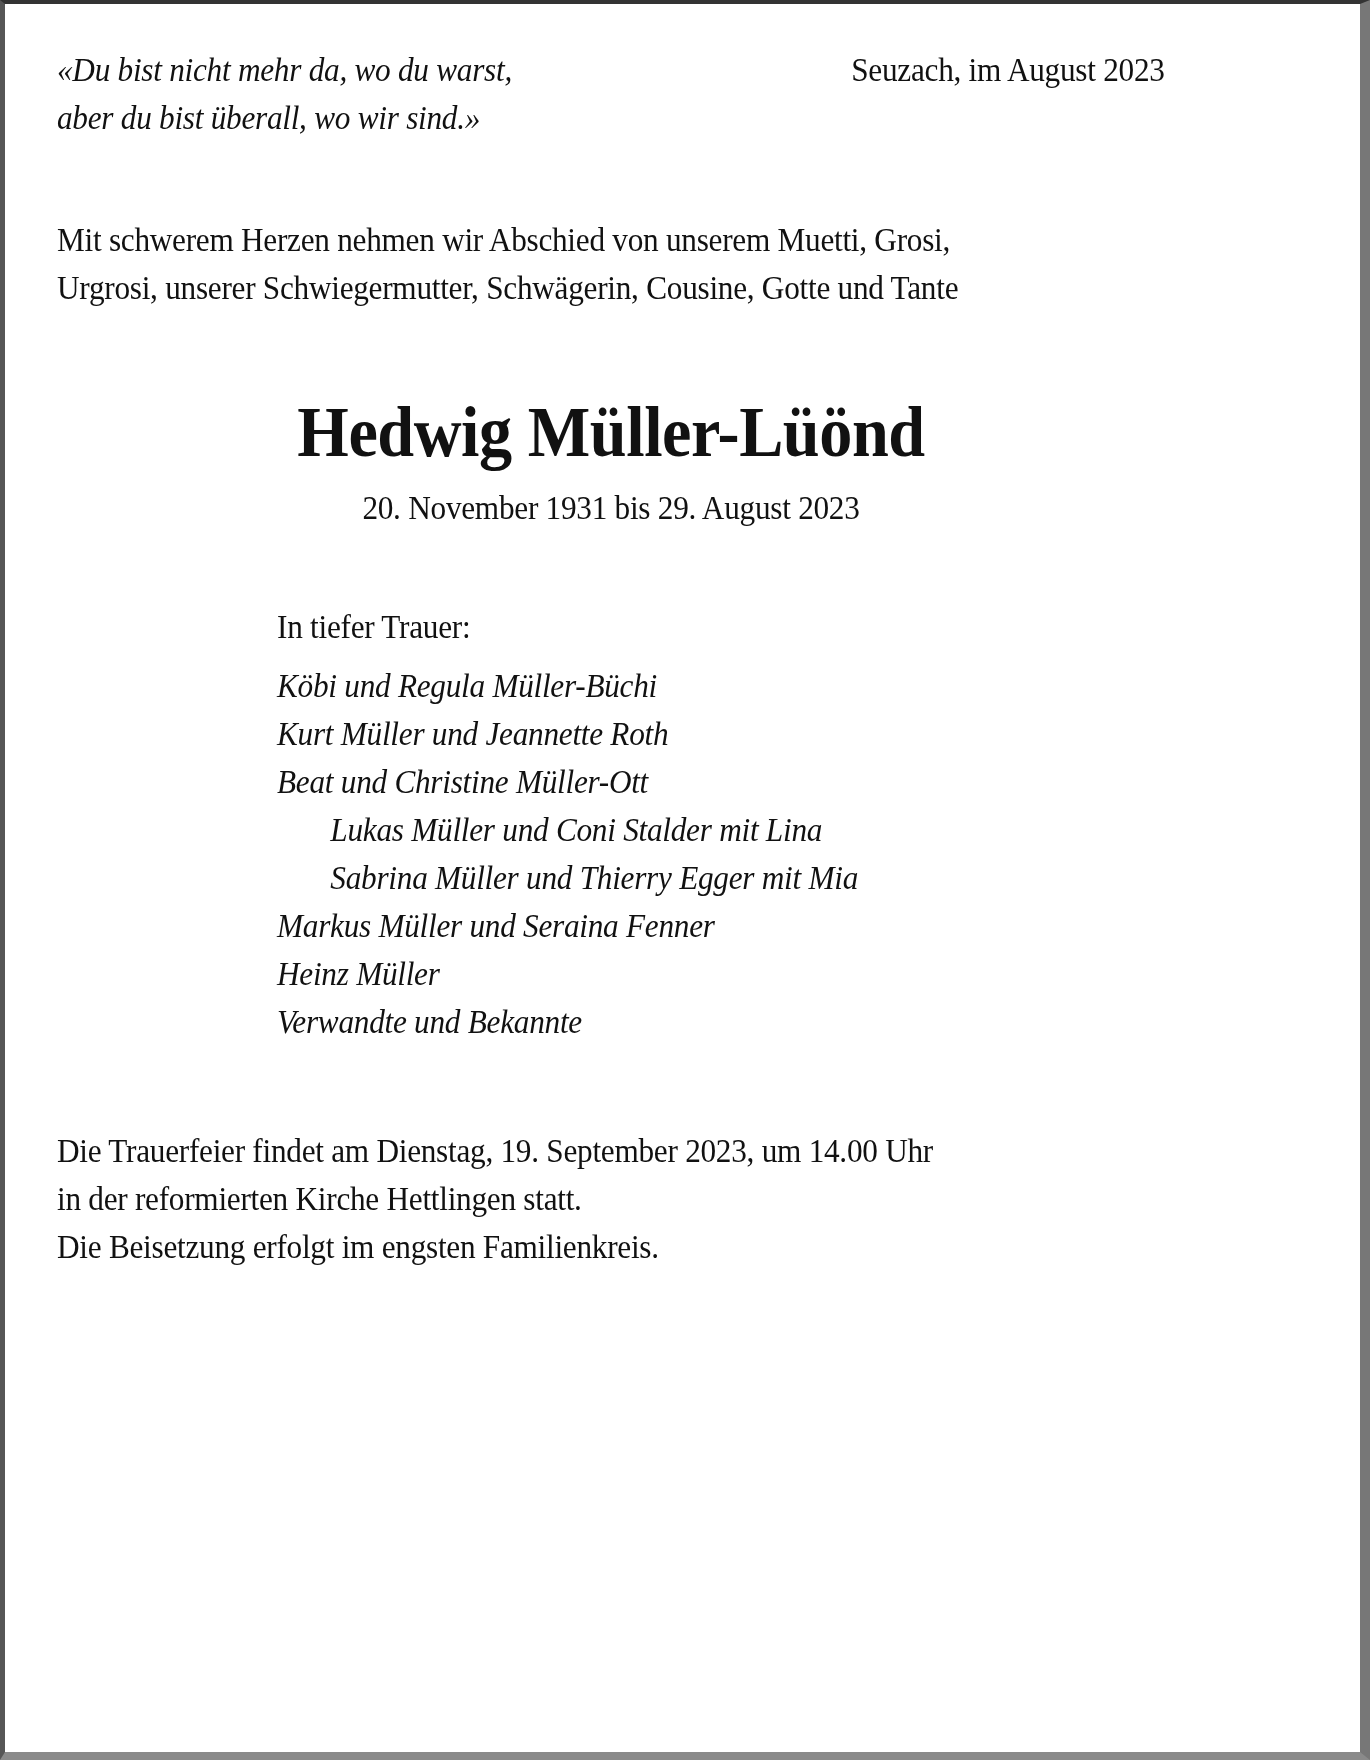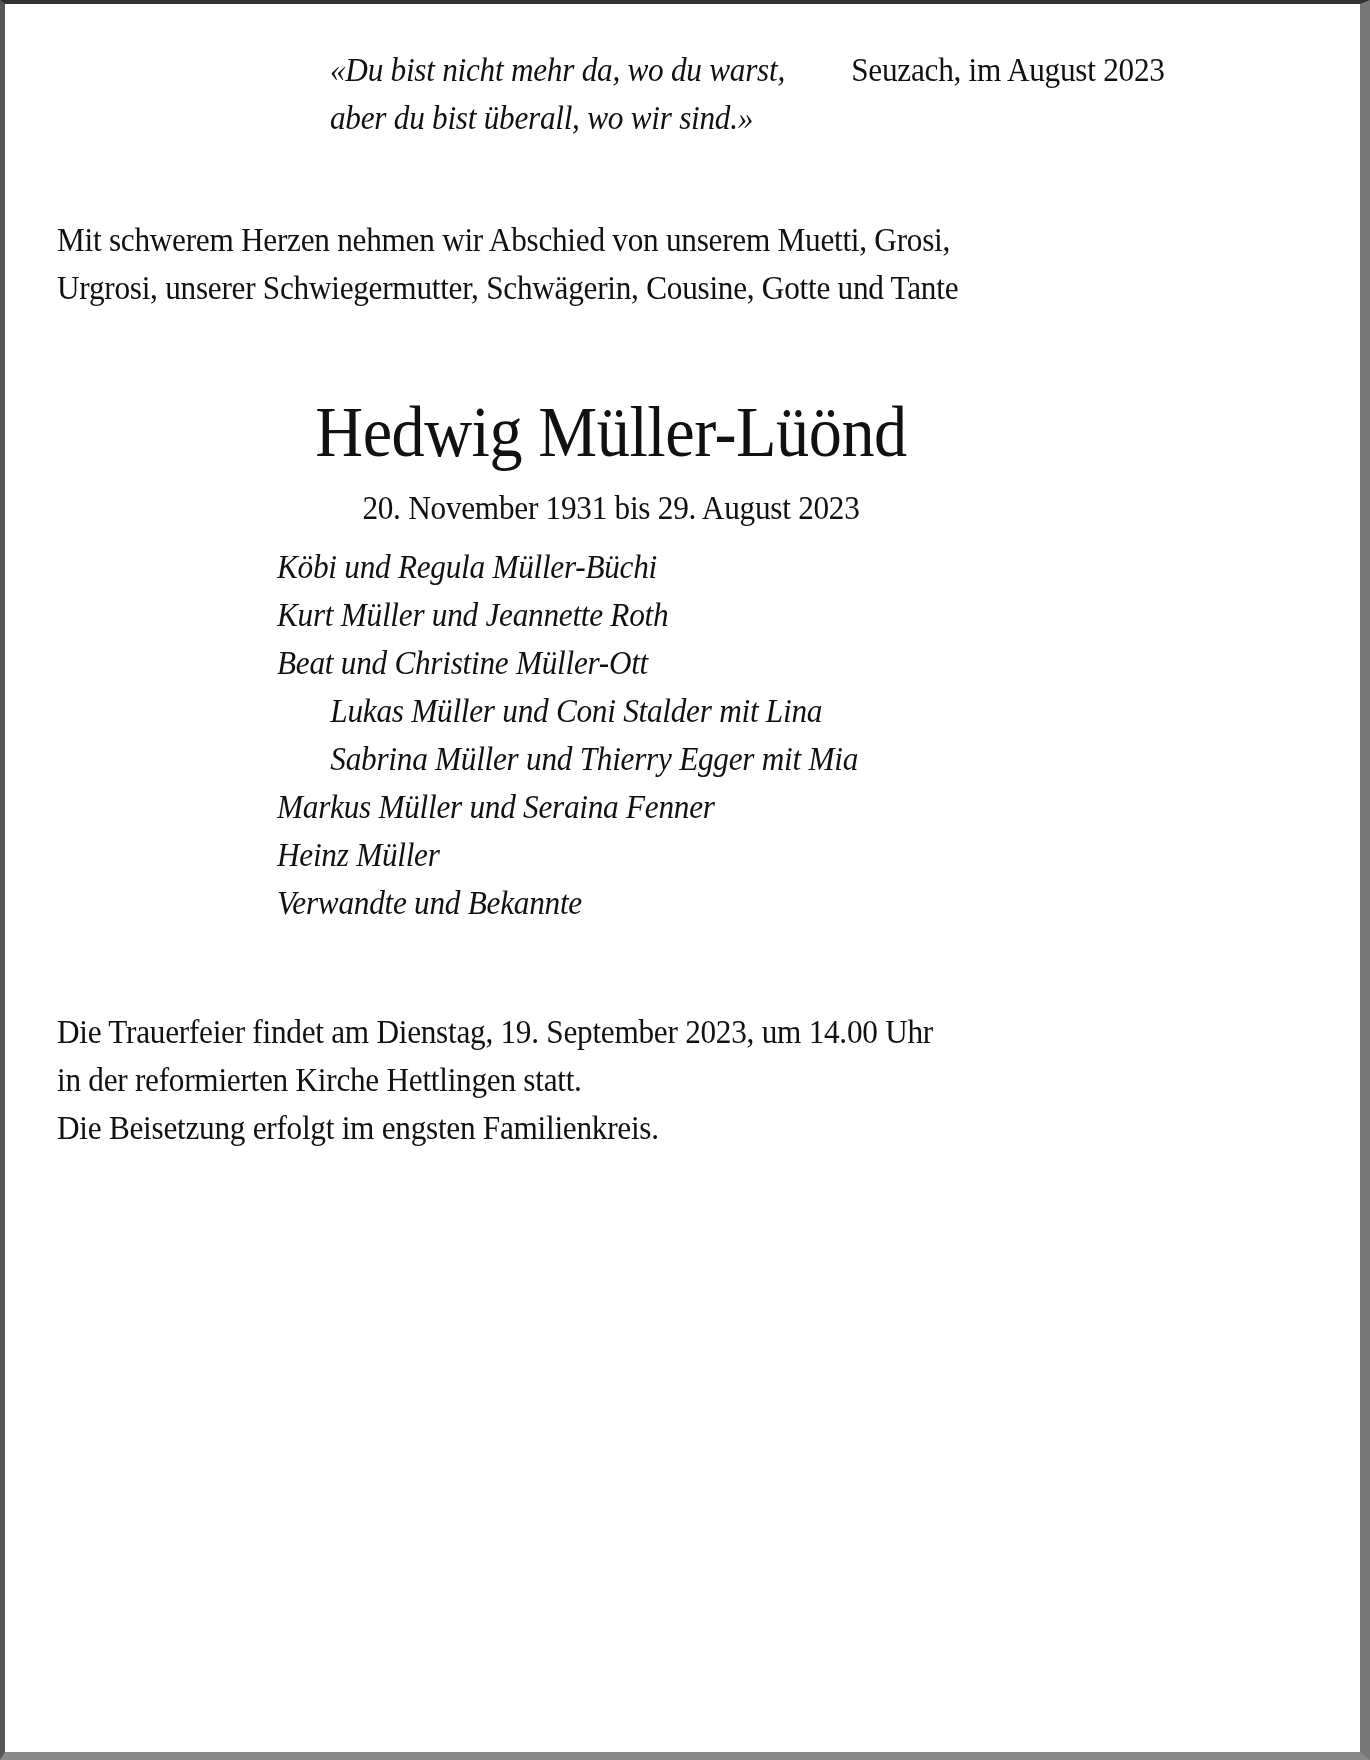--- a/index.html
+++ b/index.html
@@ -25,24 +25,24 @@
   }
   .line {
     white-space: nowrap;
     font-size: 34px;
     line-height: 48px;
     letter-spacing: -0.3px;
     transform: scaleX(0.92);
     transform-origin: 0 50%;
   }
   .italic { font-style: italic; }
-  .quote-row { display: flex; justify-content: flex-end; align-items: flex-start; }
+  .quote-row { display: flex; justify-content: space-between; align-items: flex-start; }
   .dateline .line { transform-origin: 100% 50%; }
   .intro { margin-top: 74px; }
-  .name-block { margin-top: 77px; }
+  .name-block { margin-top: 77px; font-weight: bold; }
   .name-block .line {
     font-size: 72px;
     line-height: 86px;
     text-align: center;
     transform-origin: 50% 50%;
     letter-spacing: -0.5px;
   }
   .dates-block { margin-top: 9px; }
   .dates-block .line { text-align: center; transform-origin: 50% 50%; }
   .farewell { margin-top: 60px; }
@@ -76,20 +76,23 @@
 
     <div class="name-block">
       <div class="line">Hedwig Müller-Lüönd</div>
     </div>
 
     <div class="dates-block">
       <div class="line">20. November 1931 bis 29. August 2023</div>
     </div>
 
 
+    <div class="mourning-header">
+      <div class="line">In tiefer Trauer:</div>
+    </div>
 
     <div class="mourners">
         <div class="line italic">Köbi und Regula Müller-Büchi</div>
         <div class="line italic">Kurt Müller und Jeannette Roth</div>
         <div class="line italic">Beat und Christine Müller-Ott</div>
         <div class="line italic indent">Lukas Müller und Coni Stalder mit Lina</div>
         <div class="line italic indent">Sabrina Müller und Thierry Egger mit Mia</div>
         <div class="line italic">Markus Müller und Seraina Fenner</div>
         <div class="line italic">Heinz Müller</div>
         <div class="line italic">Verwandte und Bekannte</div>

